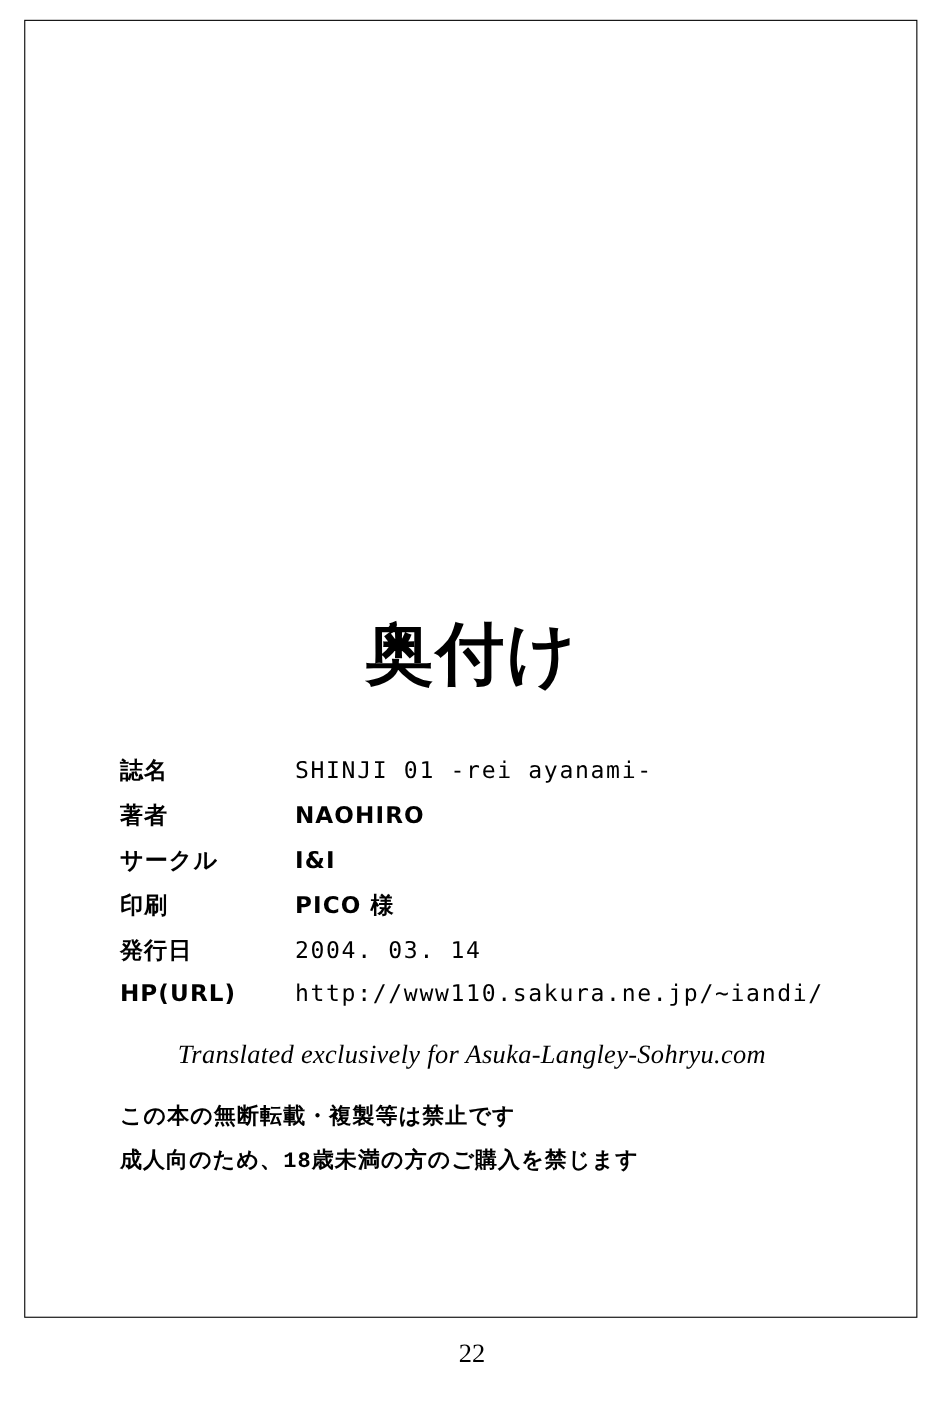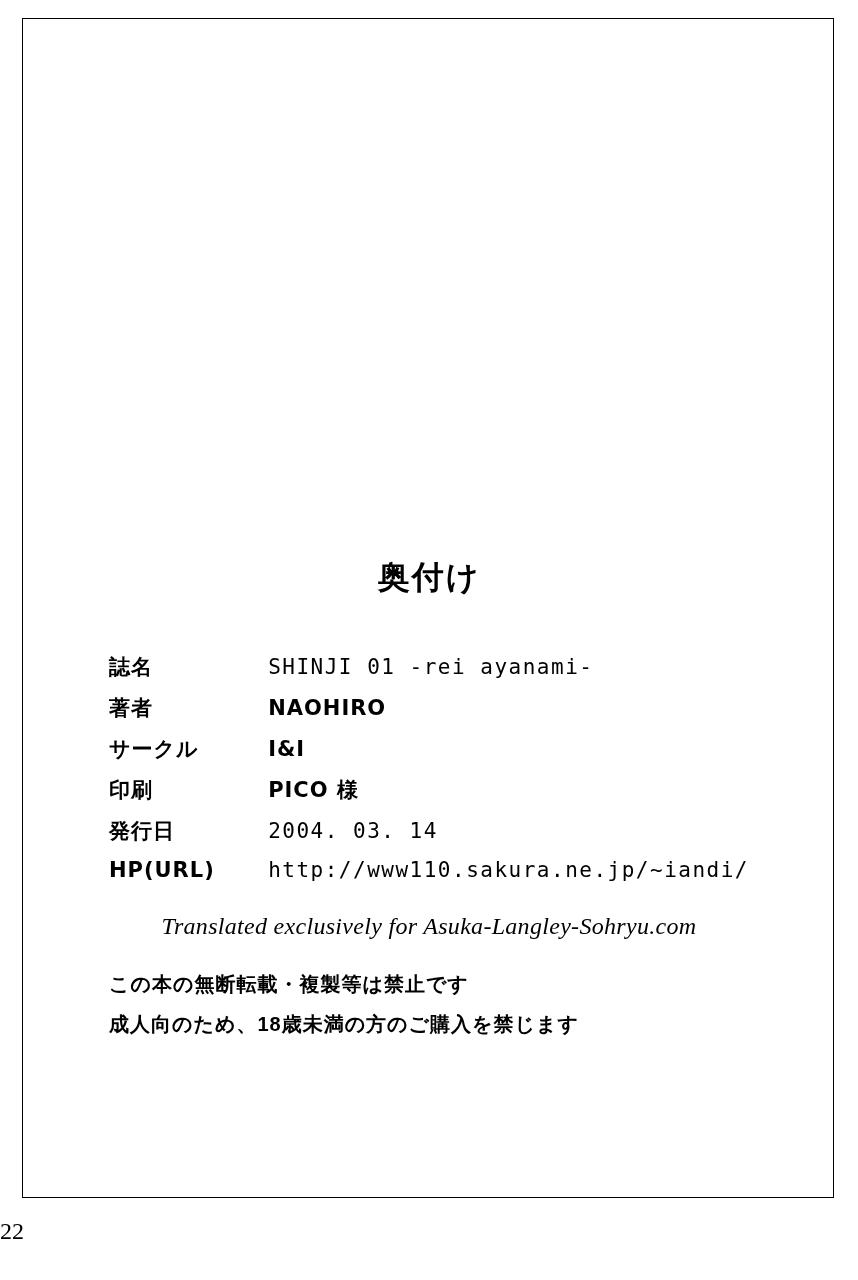--- a/index.html
+++ b/index.html
@@ -32,21 +32,21 @@
     position: absolute;
     left: 0;
     top: 560px;
     width: 858px;
   }
 
   .colophon-title {
     text-align: center;
     font-family: "DejaVu Sans", sans-serif;
     font-weight: bold;
-    font-size: 32px;
+    font-size: 62px;
     letter-spacing: 2px;
     line-height: 1.1;
     margin: 0 0 58px 0;
   }
 
   .info-table {
     margin: 0 auto;
     width: 640px;
     border-collapse: collapse;
   }
@@ -82,34 +82,34 @@
     font-style: italic;
     font-size: 24px;
     letter-spacing: 0.3px;
   }
 
   .notices {
     margin: 34px auto 0 auto;
     width: 640px;
   }
   .notice-line {
-    font-family: Liberation Sans, sans-serif;
+    font-family: Liberation Mono, monospace;
     font-weight: bold;
     font-size: 20px;
     letter-spacing: 1px;
     line-height: 1.0;
     padding-bottom: 20px;
   }
 
   .page-number {
     position: absolute;
     left: 0;
     top: 1218px;
     width: 858px;
-    text-align: left;
+    text-align: center;
     font-family: "Liberation Serif", serif;
     font-size: 24px;
   }
 </style>
 </head>
 <body>
 
 <div class="page-frame"></div>
 
 <div class="colophon">

